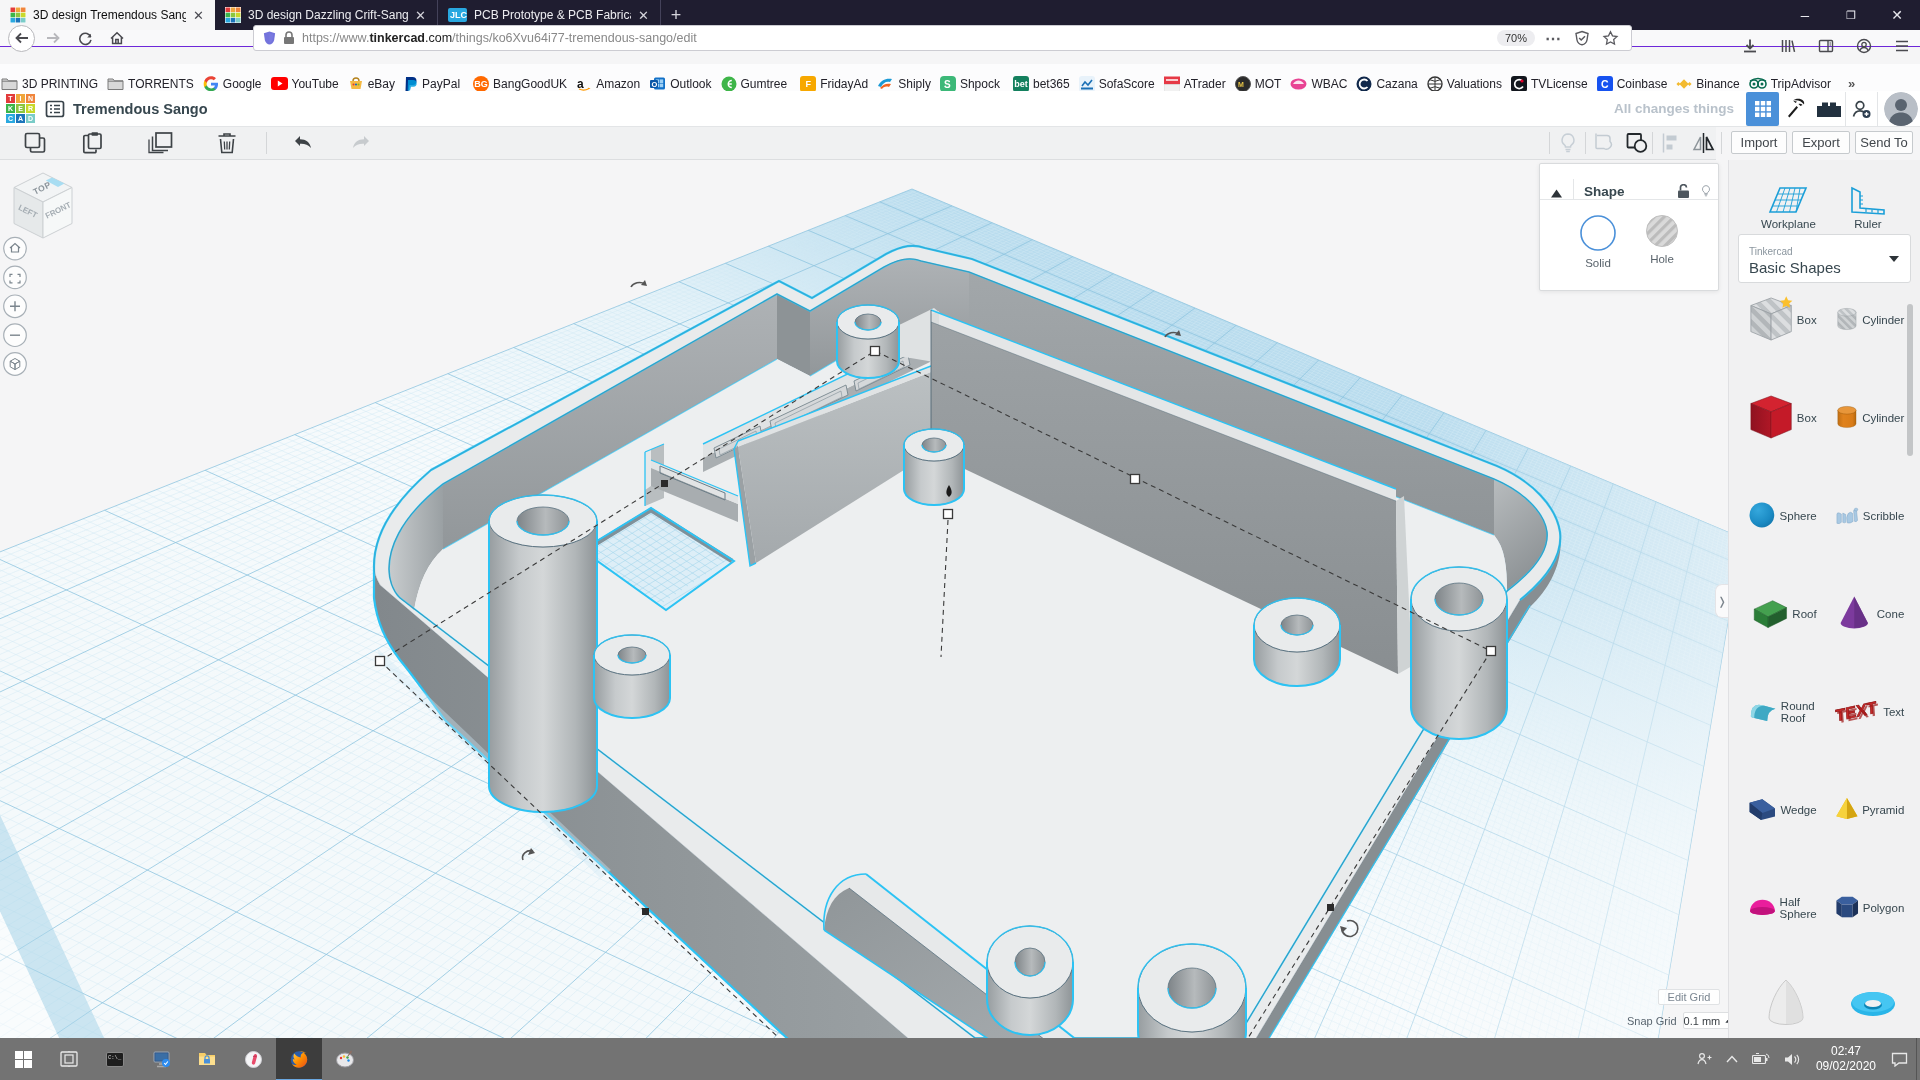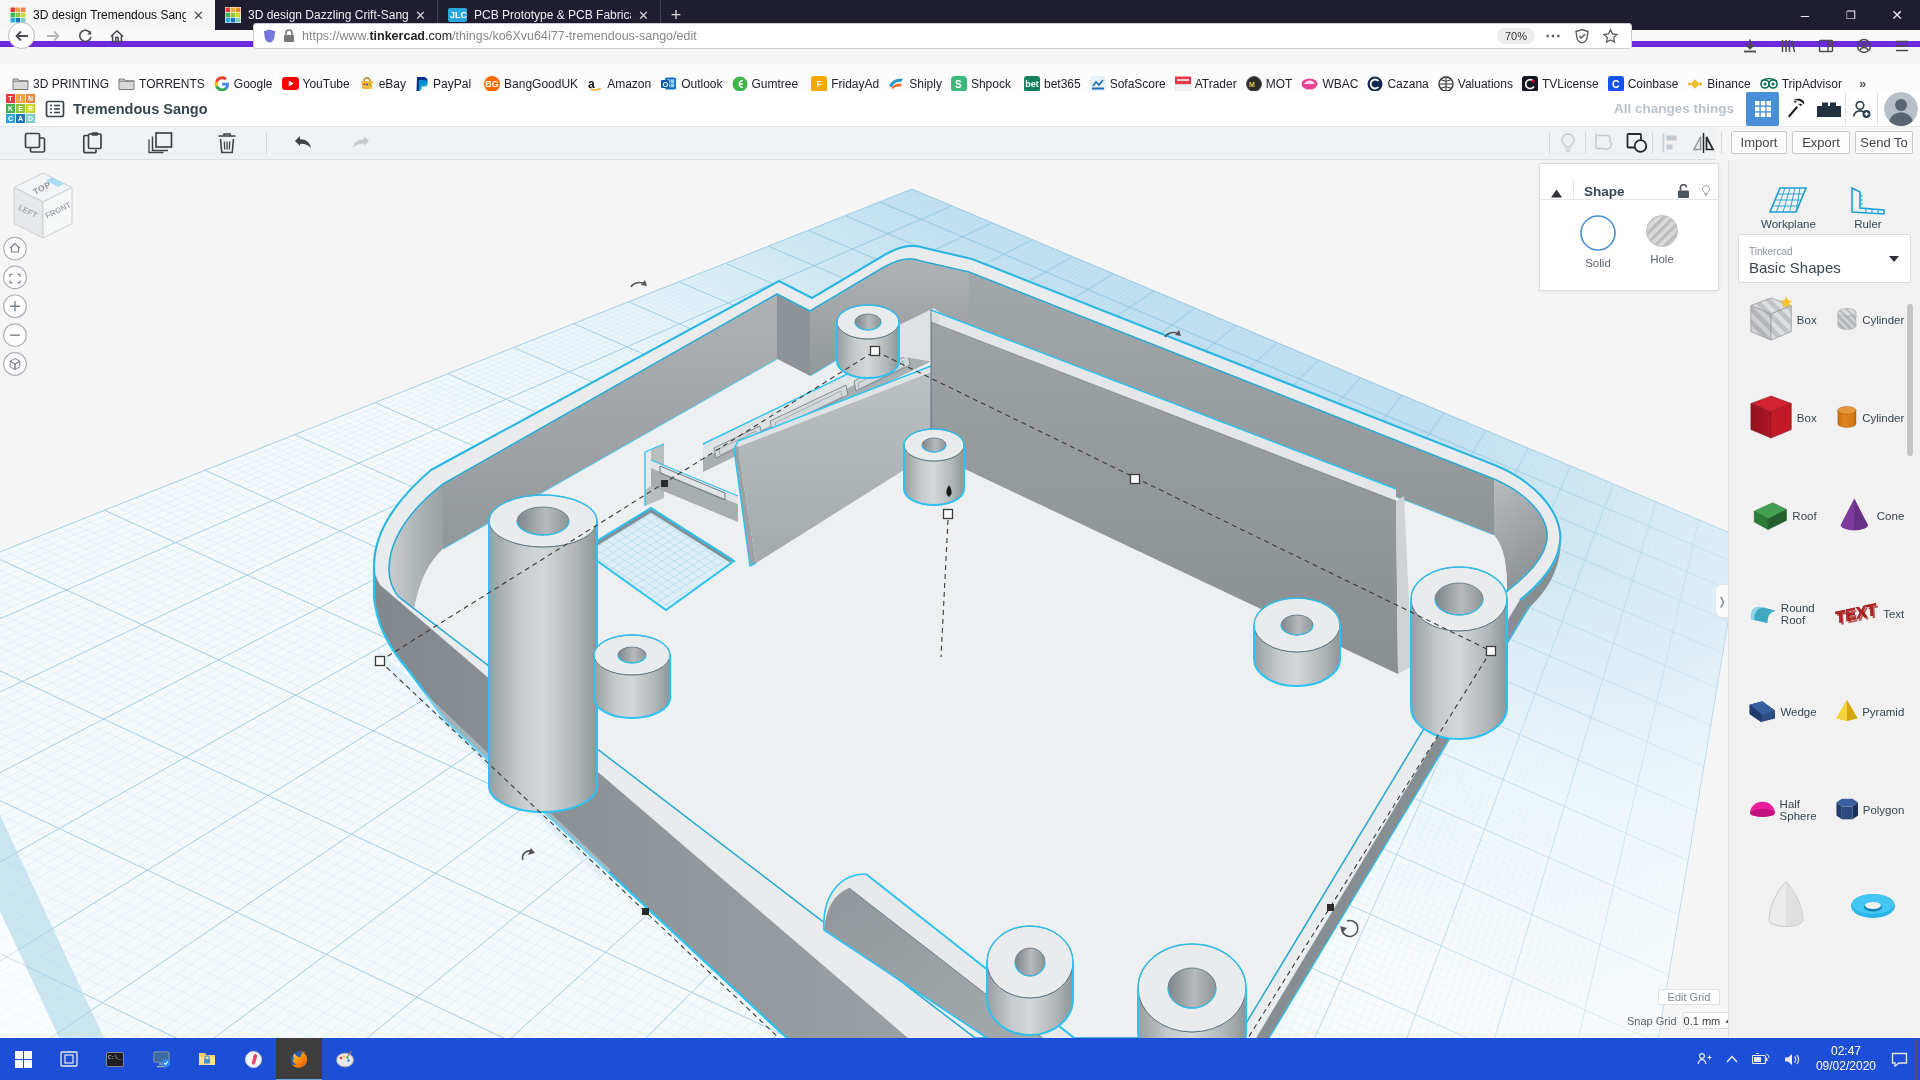--- a/index.html
+++ b/index.html
@@ -8,30 +8,30 @@
 .tab{display:flex;align-items:center;width:223px;padding:0 8px 0 10px;border-right:1px solid #44425a;color:#ececf0}
 .tab.active{background:#f6f6f7;color:#0c0c0d;border-right:none;width:215px}
 .tab .ttl{font-size:12px;white-space:nowrap;overflow:hidden;flex:1;margin:0 4px 0 7px}
 .tab .tx{font-size:13px;color:#d5d5dc;padding:0 3px}
 .tab .tx.dark2{color:#4a4a52}
 .jlcfav{width:19px;height:14px;flex:none;background:#29a8e0;color:#fff;font-size:9px;font-weight:700;text-align:right;line-height:14px;border-radius:2px}
 .newtab{width:30px;color:#d5d5dc;font-size:18px;text-align:center;line-height:30px}
 #winbtns{margin-left:auto;display:flex;align-items:center;color:#e8e8ee}
 .wb{width:46px;text-align:center;font-size:15px;line-height:30px}
 
-#navbar{position:absolute;left:0;top:30px;width:1920px;height:17px;background:#f9f9fa;border-bottom:6px solid #6d28d9;display:flex;align-items:center}
+#navbar{position:absolute;left:0;top:30px;width:1920px;height:17px;background:#f9f9fa;border-bottom:1px solid #6d28d9;display:flex;align-items:center}
 .navbtn{width:28px;height:28px;display:flex;align-items:center;justify-content:center;margin-left:4px}
 .backbtn{border:1px solid #b8b8bc;border-radius:50%;width:27px;height:27px;background:#fff;margin-left:8px}
 #urlbar{margin-left:122px;width:1379px;height:26px;background:#fff;border:1px solid #ccccd2;border-radius:3px;display:flex;align-items:center}
 .urltxt{font-size:12.5px;flex:1;white-space:nowrap;overflow:hidden}
 #zoombadge{background:#ededf0;border-radius:9px;font-size:11px;color:#333;padding:2px 8px;margin-right:10px}
 .uicon{margin-right:12px}
 .rticons{display:flex;align-items:center;gap:22px;position:absolute;right:10px;top:8px}
 
-#bmbar{position:absolute;left:0;top:64px;width:1920px;height:40px;background:#fcfcfd;display:flex;align-items:center;padding-left:12px;border-bottom:1px solid #e7e7ea}
+#bmbar{position:absolute;left:0;top:64px;width:1920px;height:40px;background:#fcfcfd;display:flex;align-items:center;padding-left:1px;border-bottom:1px solid #e7e7ea}
 .bmi{display:flex;align-items:center;margin-right:9px;white-space:nowrap}
 .bmi span{font-size:12px;color:#23222a;margin-left:4px;font-weight:400}
 .bicon{display:inline-block;width:16px;height:16px}
 
 #tchead{position:absolute;left:0;top:91px;width:1920px;height:36px;background:#fff;border-bottom:1px solid #e3e5e7;display:flex;align-items:center}
 #tclogo{margin-left:6px;display:flex;flex-direction:column;gap:1px}
 .lr{display:flex;gap:1px}
 .lr i{width:9px;height:9px;font-style:normal;font-size:7px;font-weight:700;color:#fff;text-align:center;line-height:9px;display:block}
 #tcname{font-size:14.5px;font-weight:700;color:#37474f}
 #saved{margin-left:auto;color:#b9c2cb;font-size:13.5px;font-weight:700;margin-right:12px}
@@ -66,21 +66,21 @@
 .sbtool span{font-size:11.5px;color:#37474f;margin-top:2px}
 #sbdrop{margin:4px 9px 0 9px;background:#fff;border:1px solid #d8dadc;border-radius:3px;height:49px;display:flex;align-items:center;padding:0 10px;justify-content:space-between}
 .sbsmall{font-size:10px;color:#8a959e}
 .sbbig{font-size:15px;color:#37474f}
 #tiles{margin-top:-8px;position:relative;z-index:1}
 .trow{display:flex;justify-content:space-evenly;margin-bottom:0;height:98px}
 .tile{display:flex;align-items:center;justify-content:flex-end;width:72px;padding-bottom:10px}
 .tile span{font-size:11.5px;color:#37474f;margin-top:2px}
 #sbscroll{position:absolute;right:7px;top:144px;width:6px;height:152px;background:#c3c5c7;border-radius:3px;z-index:3}
 
-#taskbar{position:absolute;left:0;top:1038px;width:1920px;height:42px;background:#1d4ed8;display:flex;align-items:center}
+#taskbar{position:absolute;left:0;top:1038px;width:1920px;height:42px;background:#737373;display:flex;align-items:center}
 .tbi{width:46px;height:42px;display:flex;align-items:center;justify-content:center}
 .tbi.ffactive{background:#3d3d3d;border-bottom:1.5px solid #6aa7e0}
 .trayi{margin:0 7px;display:flex;align-items:center}
 #clock{color:#fff;font-size:12px;text-align:center;line-height:1.25;margin:0 8px}
 #showdesk{width:4px;height:42px;border-left:1px solid #555;margin-left:6px}
 </style></head>
 <body>
 <div id="page">
 
 <div id="tabbar">
@@ -903,20 +903,40 @@
             <svg width="62" height="62" viewBox="0 0 62 62">
 <path d="M12,17 L12,45 A19,8 0 0 0 50,45 L50,17" fill="url(#cylor)" stroke="#8f5208" stroke-width="0.6"></path>
 <ellipse cx="31" cy="17" rx="19" ry="8" fill="#e8963a" stroke="#8f5208" stroke-width="0.8"></ellipse>
 </svg>
             <span>Cylinder</span>
           </div>
         </div>
         <div class="trow">
           <div class="tile">
             <svg width="62" height="62" viewBox="0 0 62 62">
+              <circle cx="30" cy="31" r="22" fill="url(#sphb)"></circle>
+            </svg>
+            <span>Sphere</span>
+          </div>
+          <div class="tile">
+            <svg width="62" height="62" viewBox="0 0 62 62">
+<g fill="#a9c9e3" stroke="#7fa6c7" stroke-width="1">
+<path d="M10,48 L10,30 q0,-5 5,-3 l4,2 L19,46 q-4,4 -9,2 Z"></path>
+<path d="M22,46 L22,27 l6,3 L28,46 q-3,2 -6,0 Z"></path>
+<path d="M31,47 q-3,-12 2,-19 q5,-5 9,0 l1,16 q-6,5 -12,3 Z"></path>
+<path d="M46,44 L44,22 q3,-3 6,0 L52,42 q-3,4 -6,2 Z"></path>
+<ellipse cx="49" cy="20" rx="3.5" ry="3"></ellipse>
+</g>
+            </svg>
+            <span>Scribble</span>
+          </div>
+        </div>
+        <div class="trow">
+          <div class="tile">
+            <svg width="62" height="62" viewBox="0 0 62 62">
 <polygon points="12,26 36,15 54,24 30,36" fill="#44a04f" stroke="#1f5e29" stroke-width="0.6"></polygon>
 <polygon points="12,26 30,36 30,50 12,40" fill="#2b7d38" stroke="#1f5e29" stroke-width="0.6"></polygon>
 <polygon points="30,36 54,24 54,38 30,50" fill="#225f2d" stroke="#1f5e29" stroke-width="0.6"></polygon>
 </svg>
             <span>Roof</span>
           </div>
           <div class="tile">
             <svg width="62" height="62" viewBox="0 0 62 62">
 <path d="M31,8 L50,45 A19,7.5 0 0 1 12,45 Z" fill="#7c3a9d"></path>
 <path d="M31,8 L50,45 A19,7.5 0 0 1 31,52 Z" fill="#5f2c7d" opacity="0.7"></path>

